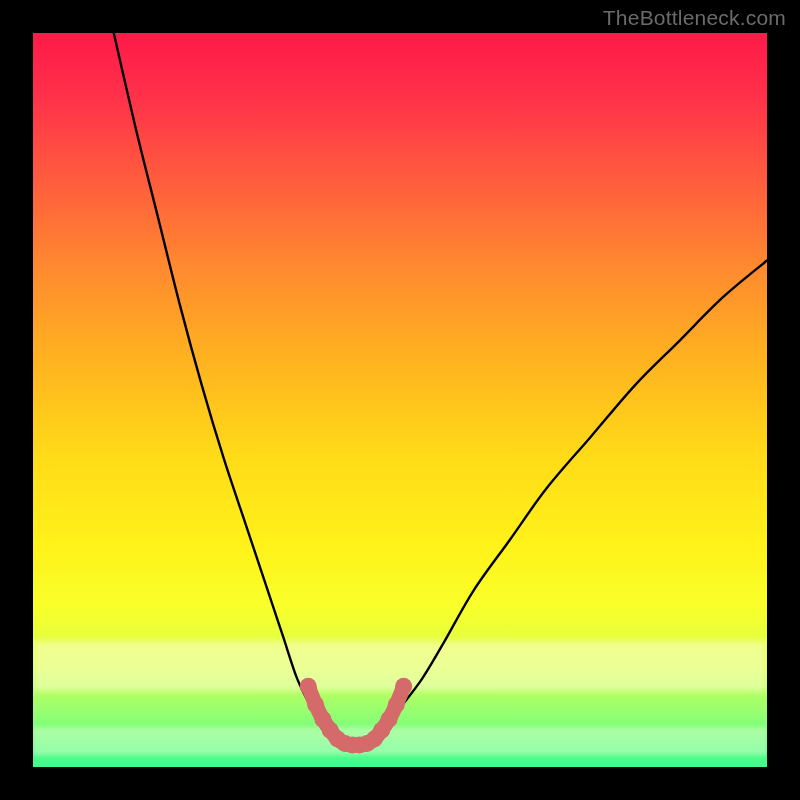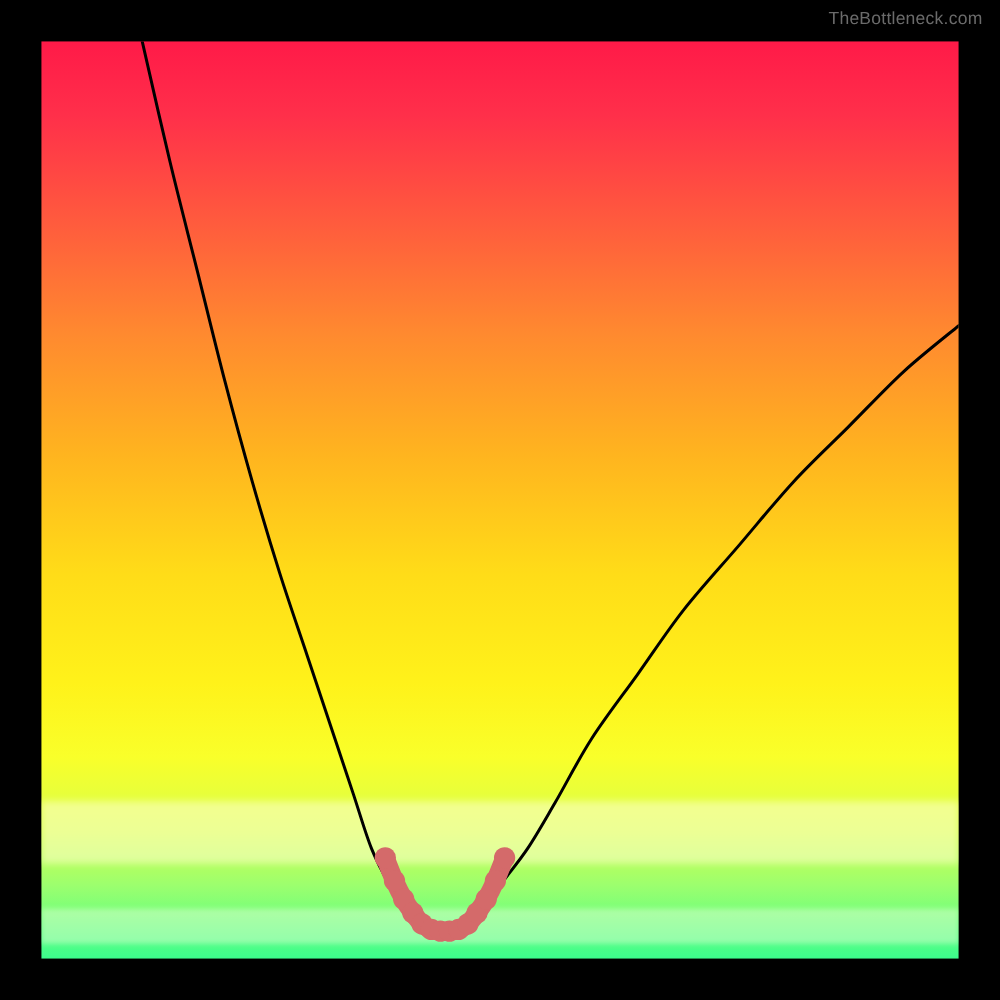--- a/index.html
+++ b/index.html
@@ -64,21 +64,21 @@
   }
   svg.curve {
     position: absolute;
     inset: 0;
   }
   .watermark {
     position: absolute;
     top: 6px;
     right: 14px;
     color: #6b6b6b;
-    font-size: 14px;
+    font-size: 21px;
     letter-spacing: 0.2px;
   }
 </style>
 </head>
 <body>
 
 <div class="frame">
 
   <div class="plot">
     <div class="gradient"></div>

